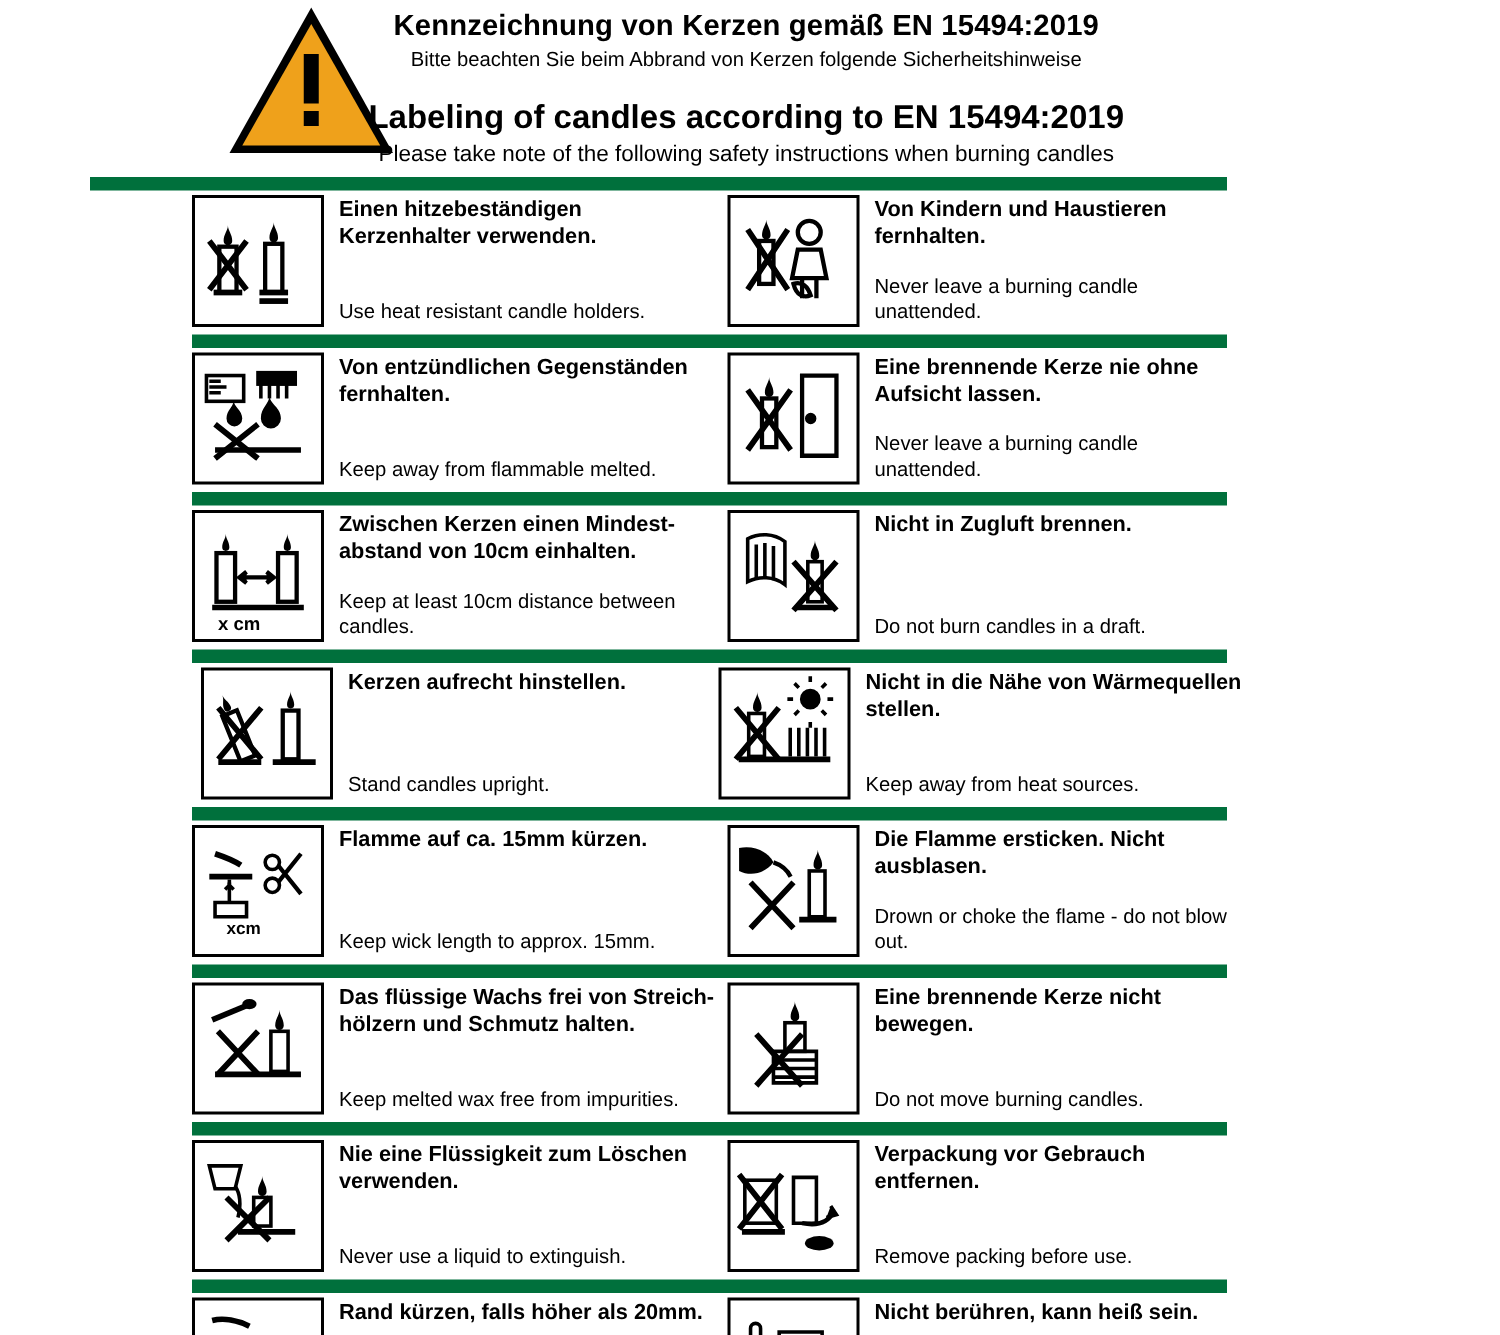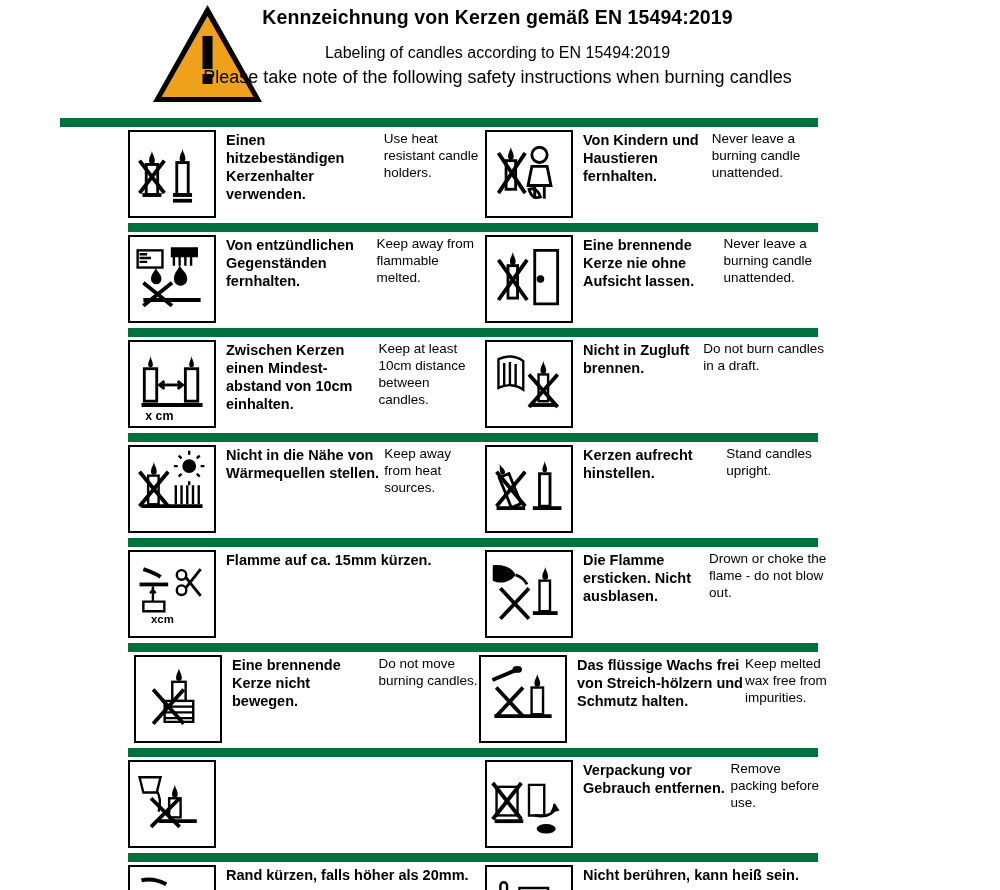--- a/index.html
+++ b/index.html
@@ -46,27 +46,27 @@
     font-weight: bold;
     letter-spacing: .1px;
     line-height: 1.15;
   }
   .h-de-sub {
     font-size: 13.5px;
     line-height: 1.3;
     margin-top: 3px;
   }
   .h-en-title {
-    font-size: 16px;
-    font-weight: normal;
+    font-size: 22px;
+    font-weight: bold;
     margin-top: 16px;
     line-height: 1.15;
   }
   .h-en-sub {
-    font-size: 18px;
+    font-size: 15px;
     line-height: 1.3;
     margin-top: 3px;
   }
 
   
   .rule {
     height: 9px;
     background: #00703c;
     margin-left: 60px;
     margin-right: 22px;
@@ -96,22 +96,22 @@
     flex: 0 0 88px;
     background: #fff;
     margin-top: 1px;
   }
   .pict svg { display: block; width: 100%; height: 100%; }
   .txt {
     padding-left: 10px;
     padding-top: 2px;
     height: 90px;
     display: flex;
-    flex-direction: row;
-    justify-content: flex-end;
+    flex-direction: column;
+    justify-content: space-between;
   }
   .de {
     font-size: 14.5px;
     font-weight: bold;
     line-height: 1.25;
   }
   .en {
     font-size: 13.5px;
     line-height: 1.25;
     padding-bottom: 2px;
@@ -126,20 +126,21 @@
     <div class="warn-wrap">
       <svg class="warn-tri" viewBox="0 0 115 104">
         <polygon points="57.5,3 112,100 3,100" fill="#000"></polygon>
         <polygon points="57.5,14 103.5,95 11.5,95" fill="#efa11b"></polygon>
         <rect x="52.5" y="34" width="10" height="33" fill="#000"></rect>
         <rect x="52.5" y="72" width="10" height="10" fill="#000"></rect>
       </svg>
     </div>
     <div class="header-text">
       <div class="h-de-title">Kennzeichnung von Kerzen gemäß EN 15494:2019</div>
+      <div class="h-de-sub">Bitte beachten Sie beim Abbrand von Kerzen folgende Sicherheitshinweise</div>
       <div class="h-en-title">Labeling of candles according to EN 15494:2019</div>
       <div class="h-en-sub">Please take note of the following safety instructions when burning candles</div>
     </div>
   </div>
 
   <div class="rule"></div>
 
   <div class="row">
     <div class="cell">
       <div class="pict">
@@ -263,20 +264,40 @@
       <div class="txt">
         <div class="de">Nicht in Zugluft brennen.</div>
         <div class="en">Do not burn candles in a draft.</div>
       </div>
     </div>
   </div>
 
   <div class="rule indent"></div>
 
   <div class="row">
+    <div class="cell right">
+      <div class="pict">
+        <svg viewBox="0 0 88 88">
+          <g stroke="#000" stroke-width="3" fill="none">
+            <g transform="rotate(-22 26 46)">
+              <path d="M22 24c0-4 2.5-6 2.5-9.5 0 3.5 2.5 5.5 2.5 9.5a2.5 2.5 0 0 1-5 0z" fill="#000" stroke="none"></path>
+              <rect x="19" y="28" width="11" height="34"></rect>
+            </g>
+            <path d="M58 24c0-4 2.5-6 2.5-9.5 0 3.5 2.5 5.5 2.5 9.5a2.5 2.5 0 0 1-5 0z" fill="#000" stroke="none"></path>
+            <rect x="55" y="28" width="11" height="34"></rect>
+            <path d="M10 64h30M48 64h30" stroke-width="4"></path>
+            <path d="M10 26 40 62M40 26 10 62" stroke-width="4"></path>
+          </g>
+        </svg>
+      </div>
+      <div class="txt">
+        <div class="de">Kerzen aufrecht hinstellen.</div>
+        <div class="en">Stand candles upright.</div>
+      </div>
+    </div>
     <div class="cell">
       <div class="pict">
         <svg viewBox="0 0 88 88">
           <g stroke="#000" stroke-width="2.5" fill="none">
             <path d="M22 26c0-5 3-7 3-11 0 4 3 6 3 11a3 3 0 0 1-6 0z" fill="#000" stroke="none"></path>
             <rect x="19" y="30" width="11" height="30"></rect>
             <circle cx="62" cy="20" r="6" fill="#000"></circle>
             <g stroke-width="2.5">
               <path d="M62 8v-4M62 36v4M50 20h-4M74 20h4M54 12l-3-3M70 12l3-3M54 28l-3 3M70 28l3 3"></path>
             </g>
@@ -284,40 +305,20 @@
             <path d="M12 62h64" stroke-width="4"></path>
             <path d="M10 26 40 62M40 26 10 62" stroke-width="4"></path>
           </g>
         </svg>
       </div>
       <div class="txt">
         <div class="de">Nicht in die Nähe von Wärmequellen stellen.</div>
         <div class="en">Keep away from heat sources.</div>
       </div>
     </div>
-    <div class="cell right">
-      <div class="pict">
-        <svg viewBox="0 0 88 88">
-          <g stroke="#000" stroke-width="3" fill="none">
-            <g transform="rotate(-22 26 46)">
-              <path d="M22 24c0-4 2.5-6 2.5-9.5 0 3.5 2.5 5.5 2.5 9.5a2.5 2.5 0 0 1-5 0z" fill="#000" stroke="none"></path>
-              <rect x="19" y="28" width="11" height="34"></rect>
-            </g>
-            <path d="M58 24c0-4 2.5-6 2.5-9.5 0 3.5 2.5 5.5 2.5 9.5a2.5 2.5 0 0 1-5 0z" fill="#000" stroke="none"></path>
-            <rect x="55" y="28" width="11" height="34"></rect>
-            <path d="M10 64h30M48 64h30" stroke-width="4"></path>
-            <path d="M10 26 40 62M40 26 10 62" stroke-width="4"></path>
-          </g>
-        </svg>
-      </div>
-      <div class="txt">
-        <div class="de">Kerzen aufrecht hinstellen.</div>
-        <div class="en">Stand candles upright.</div>
-      </div>
-    </div>
   </div>
 
   <div class="rule indent"></div>
 
   <div class="row">
     <div class="cell">
       <div class="pict">
         <svg viewBox="0 0 88 88">
           <g stroke="#000" stroke-width="2.5" fill="none">
             <path d="M14 18c6 2 12 4 18 8" stroke-width="4"></path>
@@ -327,20 +328,21 @@
             <circle cx="54" cy="24" r="5"></circle>
             <circle cx="54" cy="40" r="5"></circle>
             <path d="M58 26 74 46M58 38 74 18" stroke-width="3"></path>
             <path d="M24 42v-4M24 40l-3 3M24 40l3 3"></path>
           </g>
           <text x="22" y="74" font-family="Liberation Sans, sans-serif" font-size="12" font-weight="bold" fill="#000">xcm</text>
         </svg>
       </div>
       <div class="txt">
         <div class="de">Flamme auf ca. 15mm kürzen.</div>
+        <div class="en">Keep wick length to approx. 15mm.</div>
       </div>
     </div>
     <div class="cell right">
       <div class="pict">
         <svg viewBox="0 0 88 88">
           <g stroke="#000" stroke-width="2.5" fill="none">
             <path d="M6 14c10-2 20 2 24 10-6 8-16 10-24 6z" fill="#000" stroke="none"></path>
             <path d="M30 24c6 2 10 6 12 10" stroke-width="3"></path>
             <path d="M58 26c0-5 3-7 3-11 0 4 3 6 3 11a3 3 0 0 1-6 0z" fill="#000" stroke="none"></path>
             <rect x="55" y="30" width="11" height="32"></rect>
@@ -352,72 +354,76 @@
       <div class="txt">
         <div class="de">Die Flamme ersticken. Nicht ausblasen.</div>
         <div class="en">Drown or choke the flame - do not blow out.</div>
       </div>
     </div>
   </div>
 
   <div class="rule indent"></div>
 
   <div class="row">
-    <div class="cell right">
-      <div class="pict">
-        <svg viewBox="0 0 88 88">
-          <g stroke="#000" stroke-width="2.5" fill="none">
-            <path d="M42 22c0-5 3-7 3-11 0 4 3 6 3 11a3 3 0 0 1-6 0z" fill="#000" stroke="none"></path>
-            <rect x="38" y="26" width="14" height="20"></rect>
-            <path d="M30 46h30v22H30z"></path>
-            <path d="M30 52h30M30 58h30M30 64h30"></path>
-            <path d="M18 34 50 70M50 34 18 70" stroke-width="4"></path>
-          </g>
-        </svg>
-      </div>
-      <div class="txt">
-        <div class="de">Eine brennende Kerze nicht bewegen.</div>
-        <div class="en">Do not move burning candles.</div>
-      </div>
-    </div>
     <div class="cell">
       <div class="pict">
         <svg viewBox="0 0 88 88">
           <g stroke="#000" stroke-width="2.5" fill="none">
             <path d="M12 24 36 14" stroke-width="4"></path>
             <ellipse cx="38" cy="13" rx="5" ry="3.5" fill="#000" stroke="none"></ellipse>
             <path d="M56 28c0-5 3-7 3-11 0 4 3 6 3 11a3 3 0 0 1-6 0z" fill="#000" stroke="none"></path>
             <rect x="53" y="32" width="12" height="28"></rect>
             <path d="M14 62h60" stroke-width="4"></path>
             <path d="M16 32 44 62M44 32 16 62" stroke-width="4"></path>
           </g>
         </svg>
       </div>
       <div class="txt">
         <div class="de">Das flüssige Wachs frei von Streich-hölzern und Schmutz halten.</div>
         <div class="en">Keep melted wax free from impurities.</div>
       </div>
     </div>
+    <div class="cell right">
+      <div class="pict">
+        <svg viewBox="0 0 88 88">
+          <g stroke="#000" stroke-width="2.5" fill="none">
+            <path d="M42 22c0-5 3-7 3-11 0 4 3 6 3 11a3 3 0 0 1-6 0z" fill="#000" stroke="none"></path>
+            <rect x="38" y="26" width="14" height="20"></rect>
+            <path d="M30 46h30v22H30z"></path>
+            <path d="M30 52h30M30 58h30M30 64h30"></path>
+            <path d="M18 34 50 70M50 34 18 70" stroke-width="4"></path>
+          </g>
+        </svg>
+      </div>
+      <div class="txt">
+        <div class="de">Eine brennende Kerze nicht bewegen.</div>
+        <div class="en">Do not move burning candles.</div>
+      </div>
+    </div>
   </div>
 
   <div class="rule indent"></div>
 
   <div class="row">
     <div class="cell">
       <div class="pict">
         <svg viewBox="0 0 88 88">
           <g stroke="#000" stroke-width="2.5" fill="none">
             <path d="M10 16h22l-4 16H14z"></path>
             <path d="M28 30c4 6 4 14 2 22"></path>
             <path d="M44 34c0-5 3-7 3-11 0 4 3 6 3 11a3 3 0 0 1-6 0z" fill="#000" stroke="none"></path>
             <rect x="41" y="38" width="12" height="20"></rect>
             <path d="M30 62h40" stroke-width="4"></path>
             <path d="M22 38 52 68M52 38 22 68" stroke-width="4"></path>
           </g>
         </svg>
+      </div>
+      <div class="txt">
+        <div class="de">Nie eine Flüssigkeit zum Löschen verwenden.</div>
+        <div class="en">Never use a liquid to extinguish.</div>
       </div>
     </div>
     <div class="cell right">
       <div class="pict">
         <svg viewBox="0 0 88 88">
           <g stroke="#000" stroke-width="2.5" fill="none">
             <rect x="10" y="26" width="22" height="30"></rect>
             <path d="M44 24h16v32H44z"></path>
             <path d="M50 56c10 2 18 0 22-8" stroke-width="3"></path>
             <path d="M70 44l4 6-7 2" fill="#000" stroke-width="2.5"></path>

